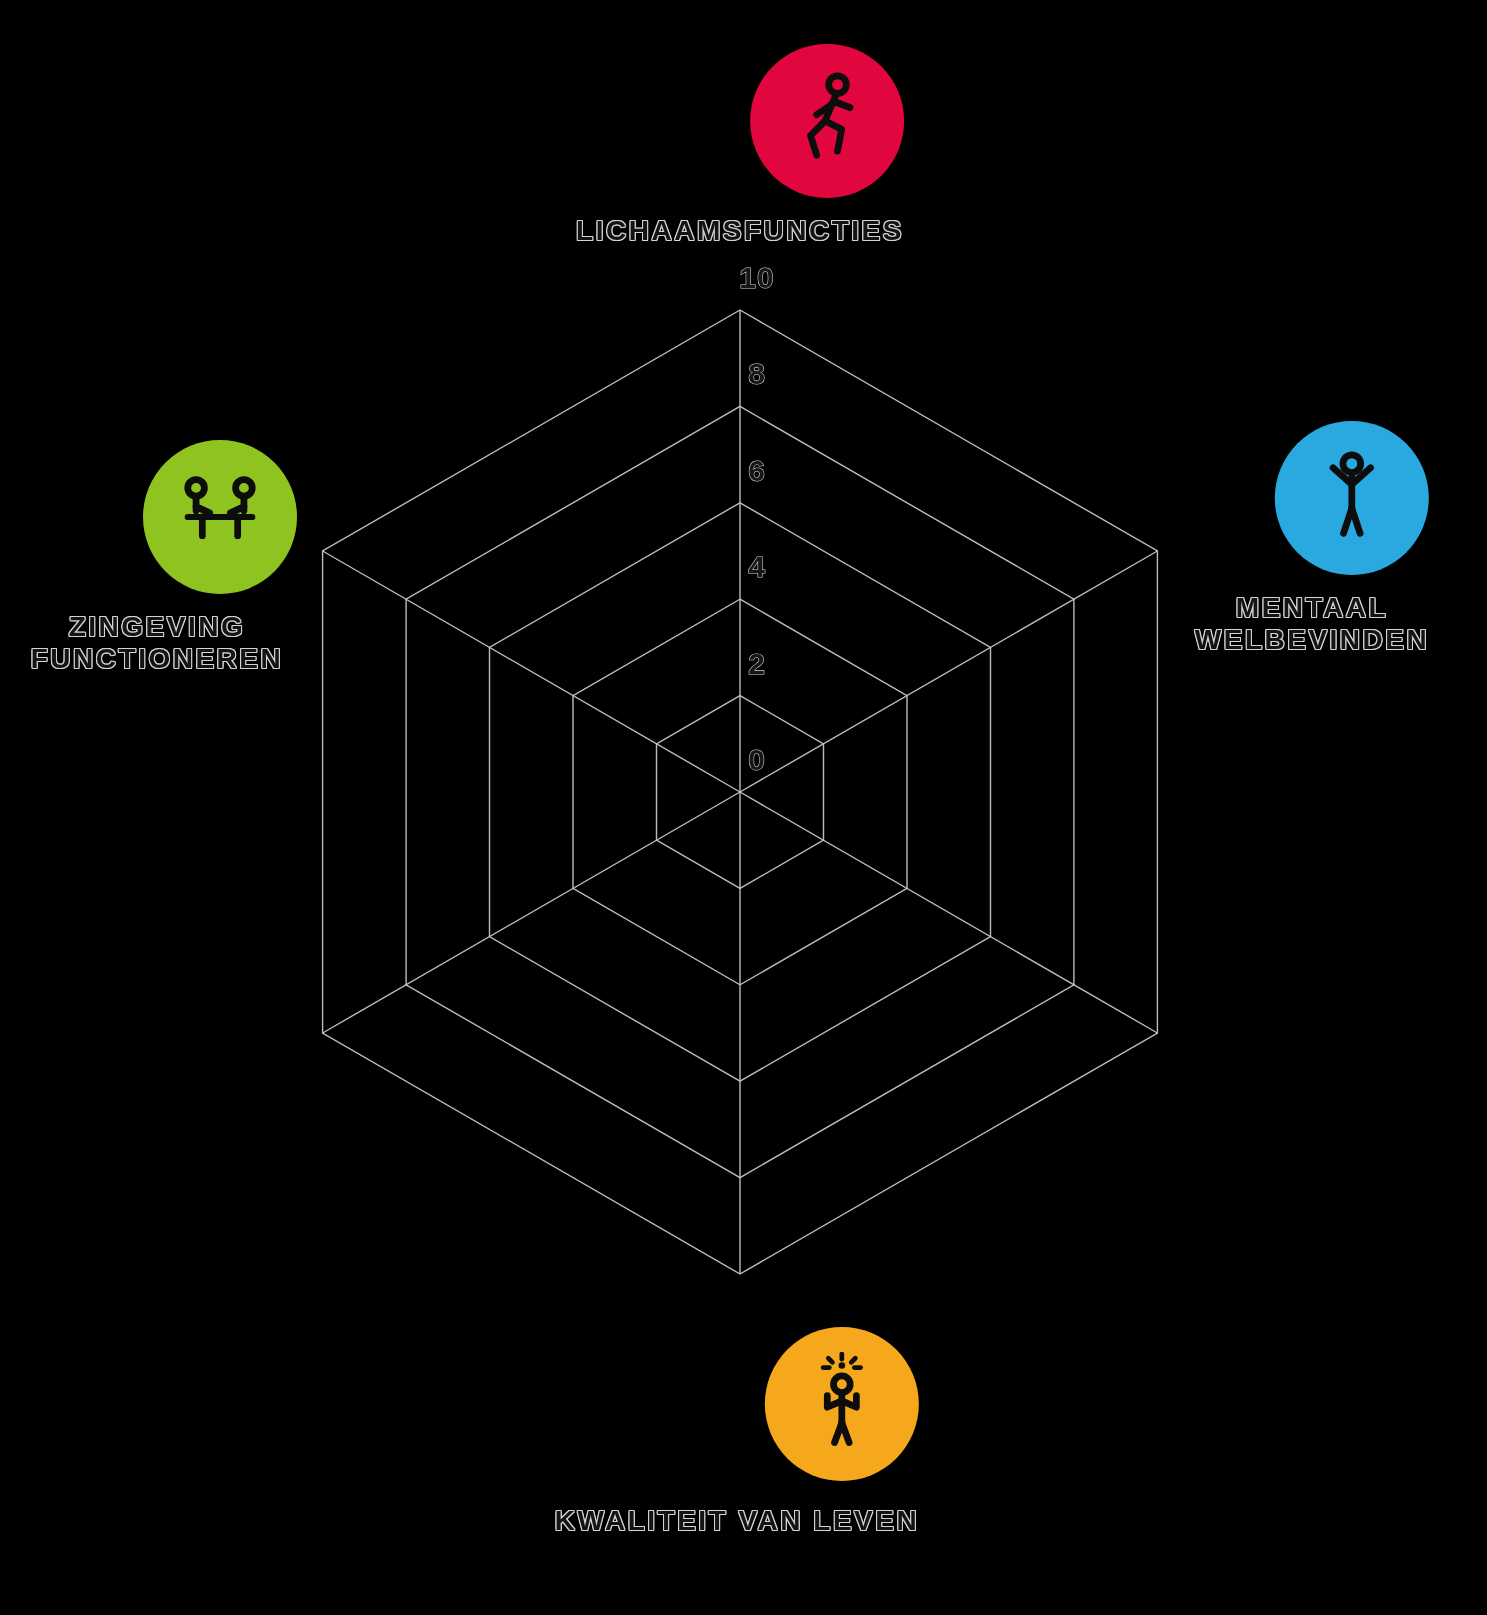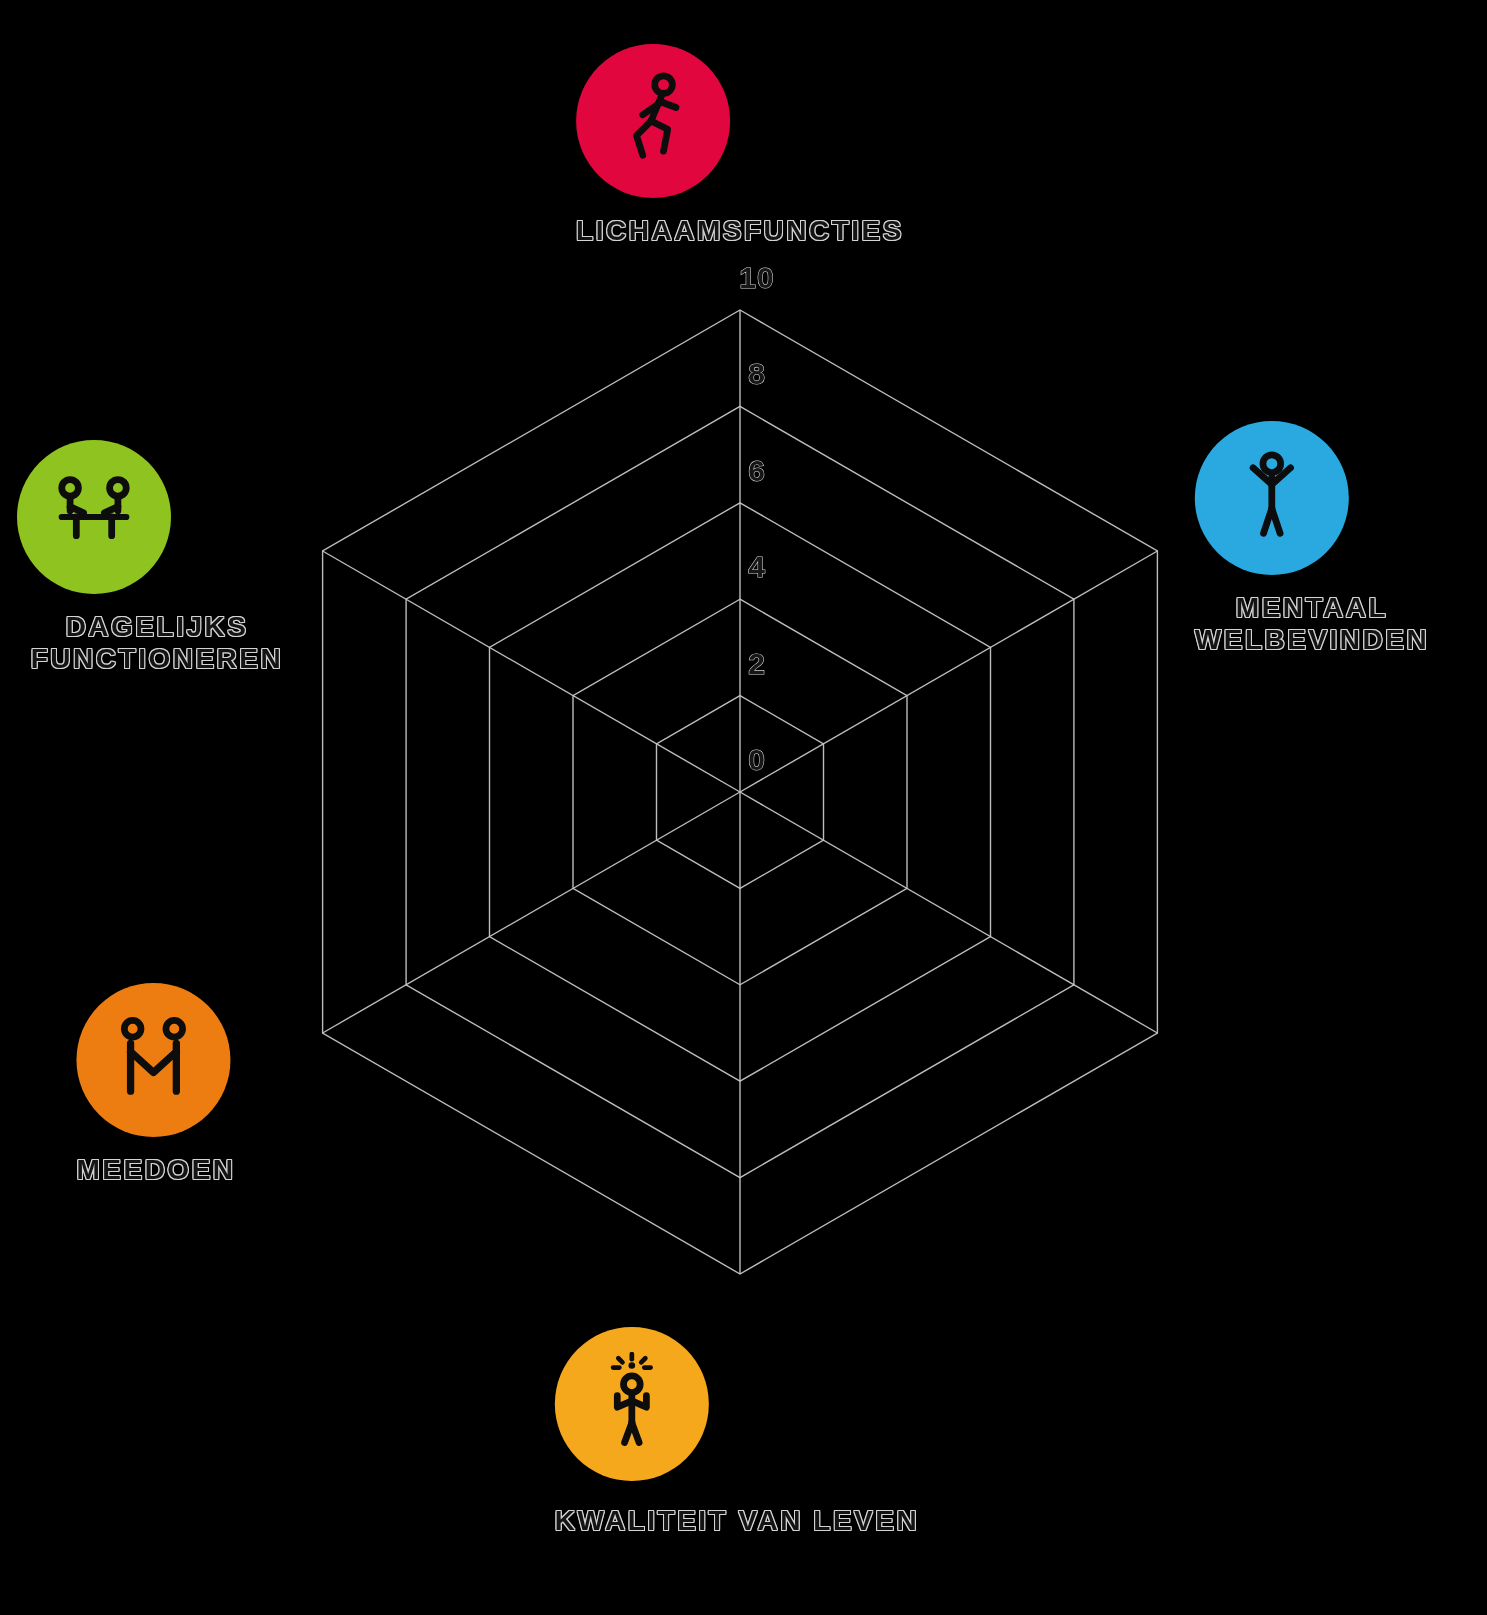--- a/index.html
+++ b/index.html
@@ -39,21 +39,21 @@
     font-size: 30px;
     text-anchor: middle;
     letter-spacing: 1px;
   }
   
   .axis-node {
     position: absolute;
     transform: translateX(-50%);
     display: flex;
     flex-direction: column;
-    align-items: flex-start;
+    align-items: flex-end;
     text-align: center;
   }
   .icon-circle {
     width: 154px;
     height: 154px;
     border-radius: 50%;
     display: flex;
     align-items: center;
     justify-content: center;
     flex: 0 0 auto;
@@ -160,43 +160,31 @@
         <path d="M50,42 L50,68"></path>
         <path d="M50,47 L36,53 L36,42"></path>
         <path d="M50,47 L64,53 L64,42"></path>
         <path d="M50,68 L43,87"></path>
         <path d="M50,68 L57,87"></path>
       </svg>
     </div>
     <div class="axis-label">KWALITEIT VAN LEVEN</div>
   </div>
 
-  <div class="axis-node node-meedoen">
-    <div class="icon-circle" style="background: rgb(238, 125, 17);">
-      <svg viewBox="0 0 100 100">
-        <circle cx="30" cy="20" r="8"></circle>
-        <circle cx="70" cy="20" r="8"></circle>
-        <path d="M28,80 L28,34" style="stroke-width:7"></path>
-        <path d="M28,42 L50,62 L72,42" style="stroke-width:7"></path>
-        <path d="M72,34 L72,80" style="stroke-width:7"></path>
-      </svg>
-    </div>
-    <div class="axis-label">MEEDOEN</div>
-  </div>
 
   <div class="axis-node node-dagelijks">
     <div class="icon-circle" style="background: rgb(143, 195, 31);">
       <svg viewBox="0 0 100 100">
         <circle cx="27" cy="22" r="8"></circle>
         <circle cx="73" cy="22" r="8"></circle>
         <path d="M27,33 L27,44"></path>
         <path d="M73,33 L73,44"></path>
         <path d="M27,40 L40,46"></path>
         <path d="M73,40 L60,46"></path>
         <path d="M19,50 L81,50" style="stroke-width:6"></path>
         <path d="M33,50 L33,68"></path>
         <path d="M67,50 L67,68"></path>
       </svg>
     </div>
-    <div class="axis-label wrap-2">DAGELIJKS FUNCTIONEREN</div>
+    <div class="axis-label wrap-2">ZINGEVING FUNCTIONEREN</div>
   </div>
 
 </div>
 
 </body></html>

